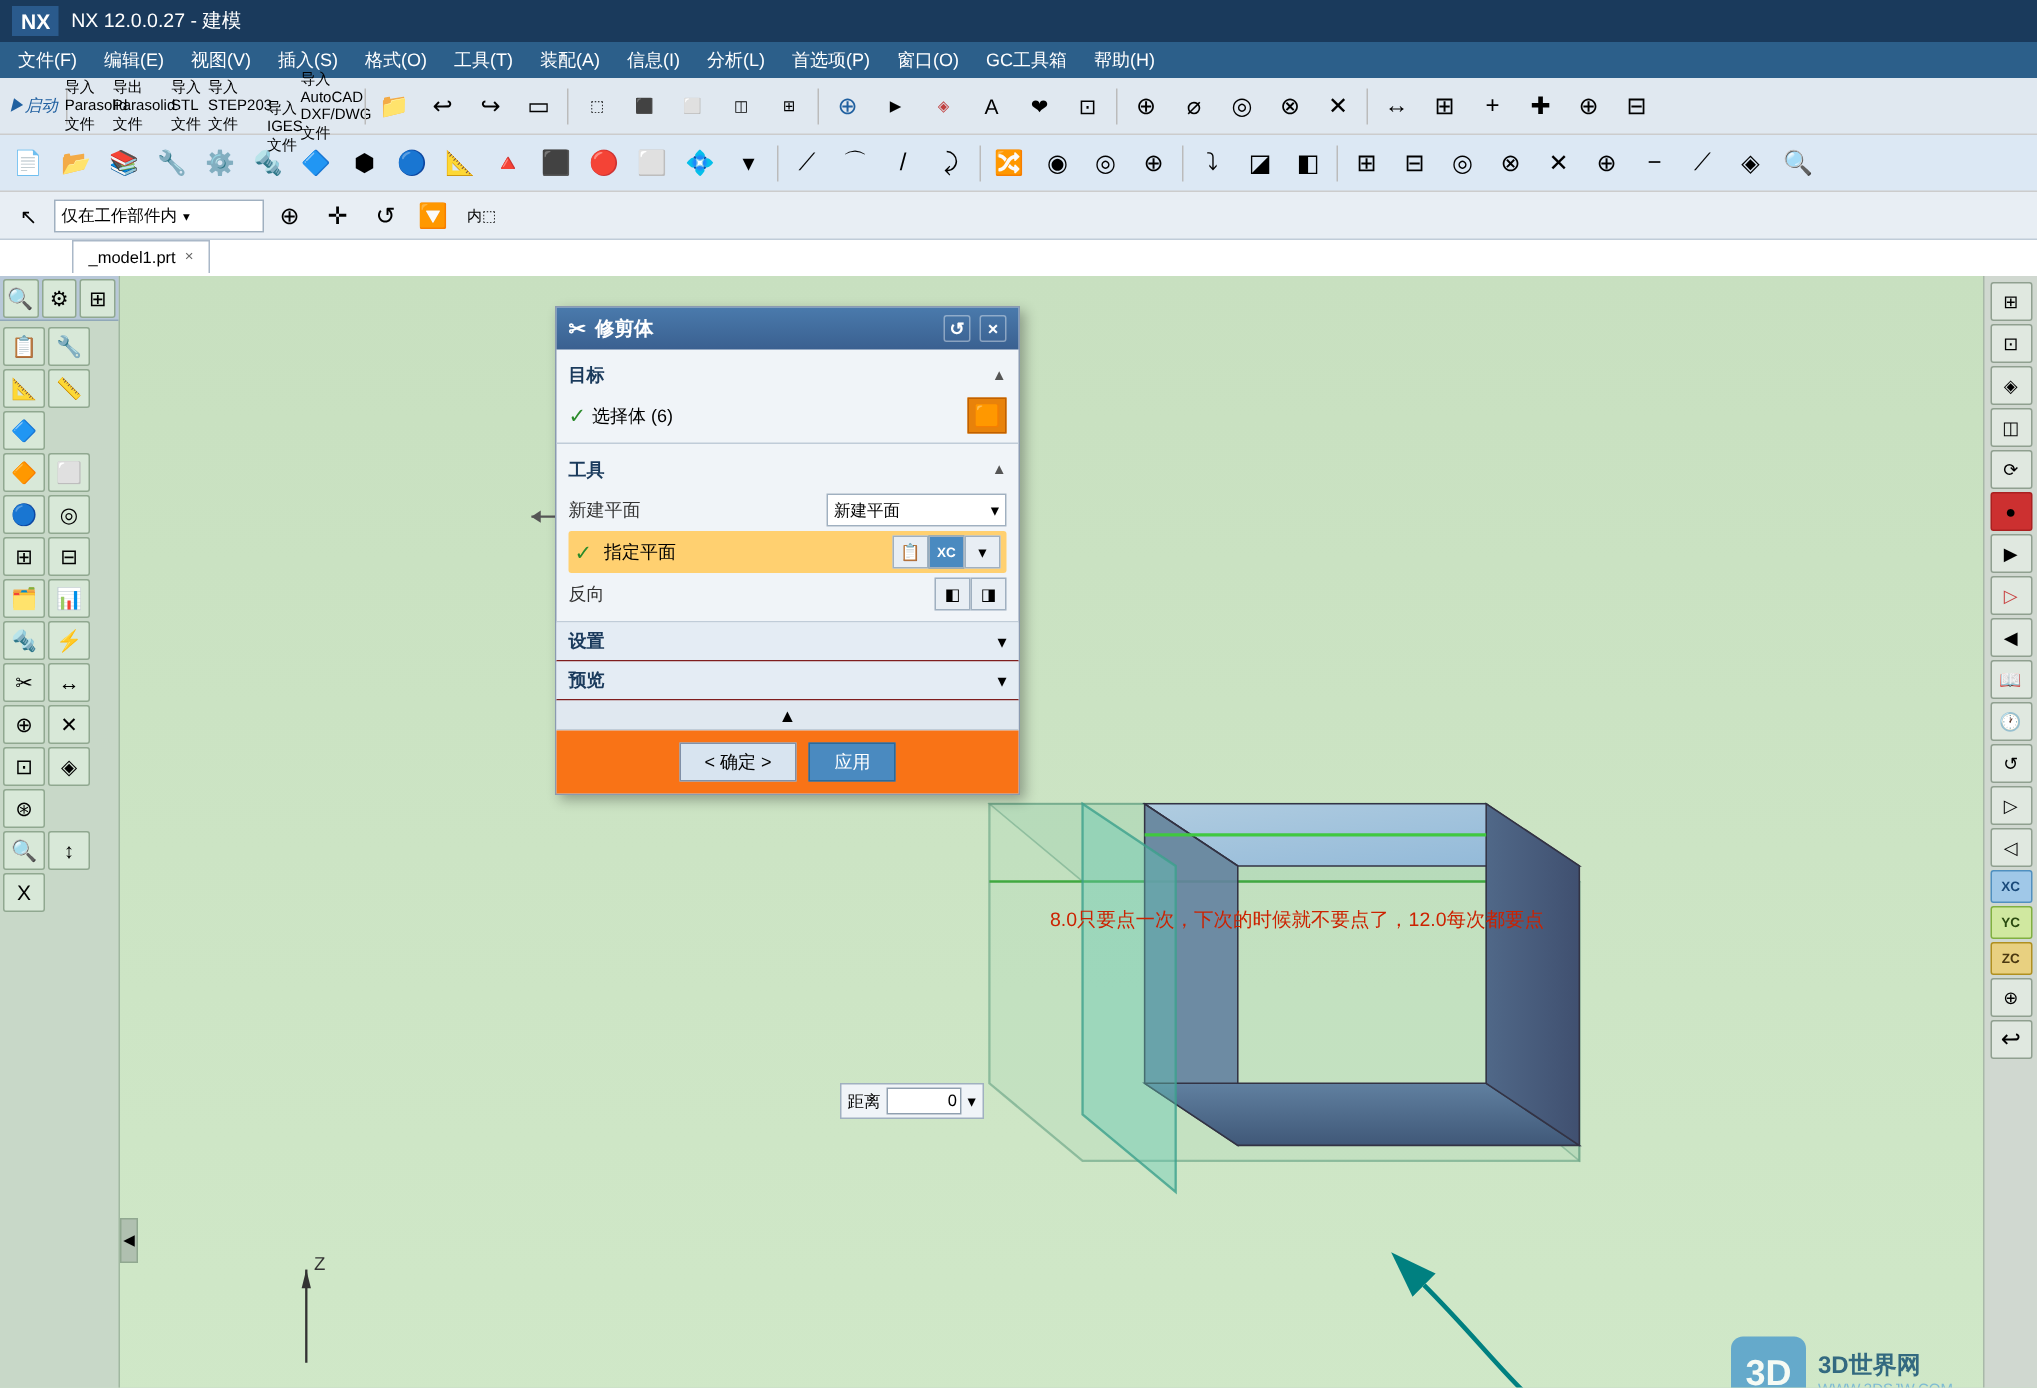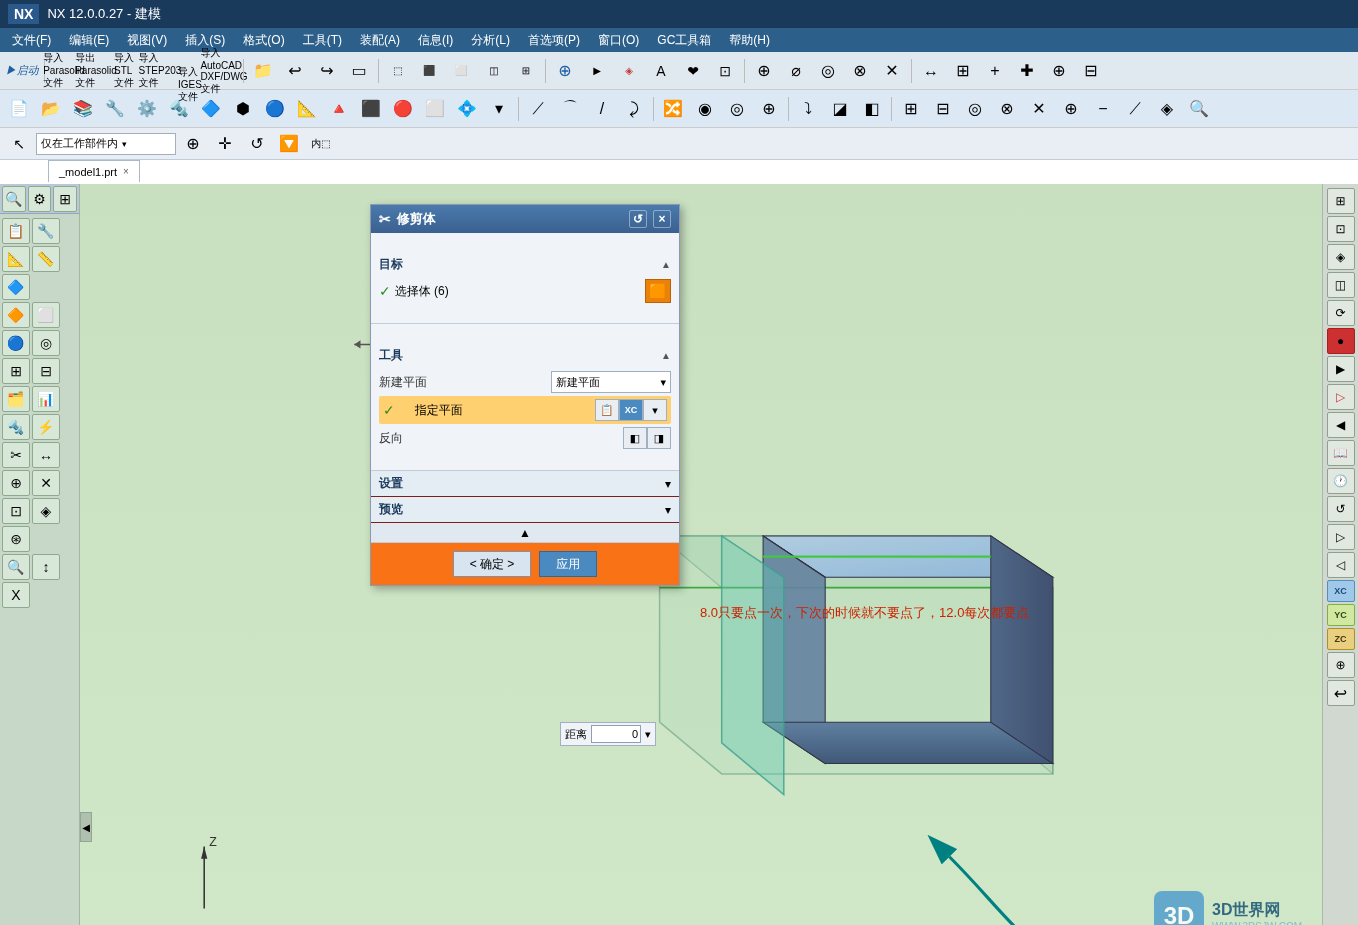--- a/index.html
+++ b/index.html
@@ -197,21 +197,21 @@
       display: flex;
       align-items: center;
       justify-content: center;
       cursor: pointer;
       font-size: 12px;
       border: 1px solid rgba(255,255,255,0.4);
       border-radius: 2px;
     }
     
     .dialog-section {
-      padding: 18px 8px;
+      padding: 4px 8px;
       border-bottom: 1px solid #c0ccd8;
     }
     .dialog-section-header {
       display: flex;
       align-items: center;
       justify-content: space-between;
       height: 26px;
       cursor: pointer;
     }
     .dialog-section-label {
@@ -750,21 +750,21 @@
         <div class="dialog-row">
           <span class="dialog-row-label">新建平面</span>
           <div class="select-box">
             <span>新建平面</span>
             <span>▾</span>
           </div>
         </div>
 
         <div class="dialog-row highlight-row">
           <span class="check-icon">✓</span>
-          <span style="margin-left:20px; flex:1; font-size:12px;">指定平面</span>
+          <span style="margin-left:8px; flex:1; font-size:12px;">指定平面</span>
           <div class="small-btn">📋</div>
           <div class="small-btn" style="background:#4a8ac0; color:white; font-size:9px; font-weight:bold;">XC</div>
           <div class="small-btn">▾</div>
         </div>
 
         <div class="dialog-row">
           <span class="dialog-row-label">反向</span>
           <div class="small-btn">◧</div>
           <div class="small-btn">◨</div>
         </div>

